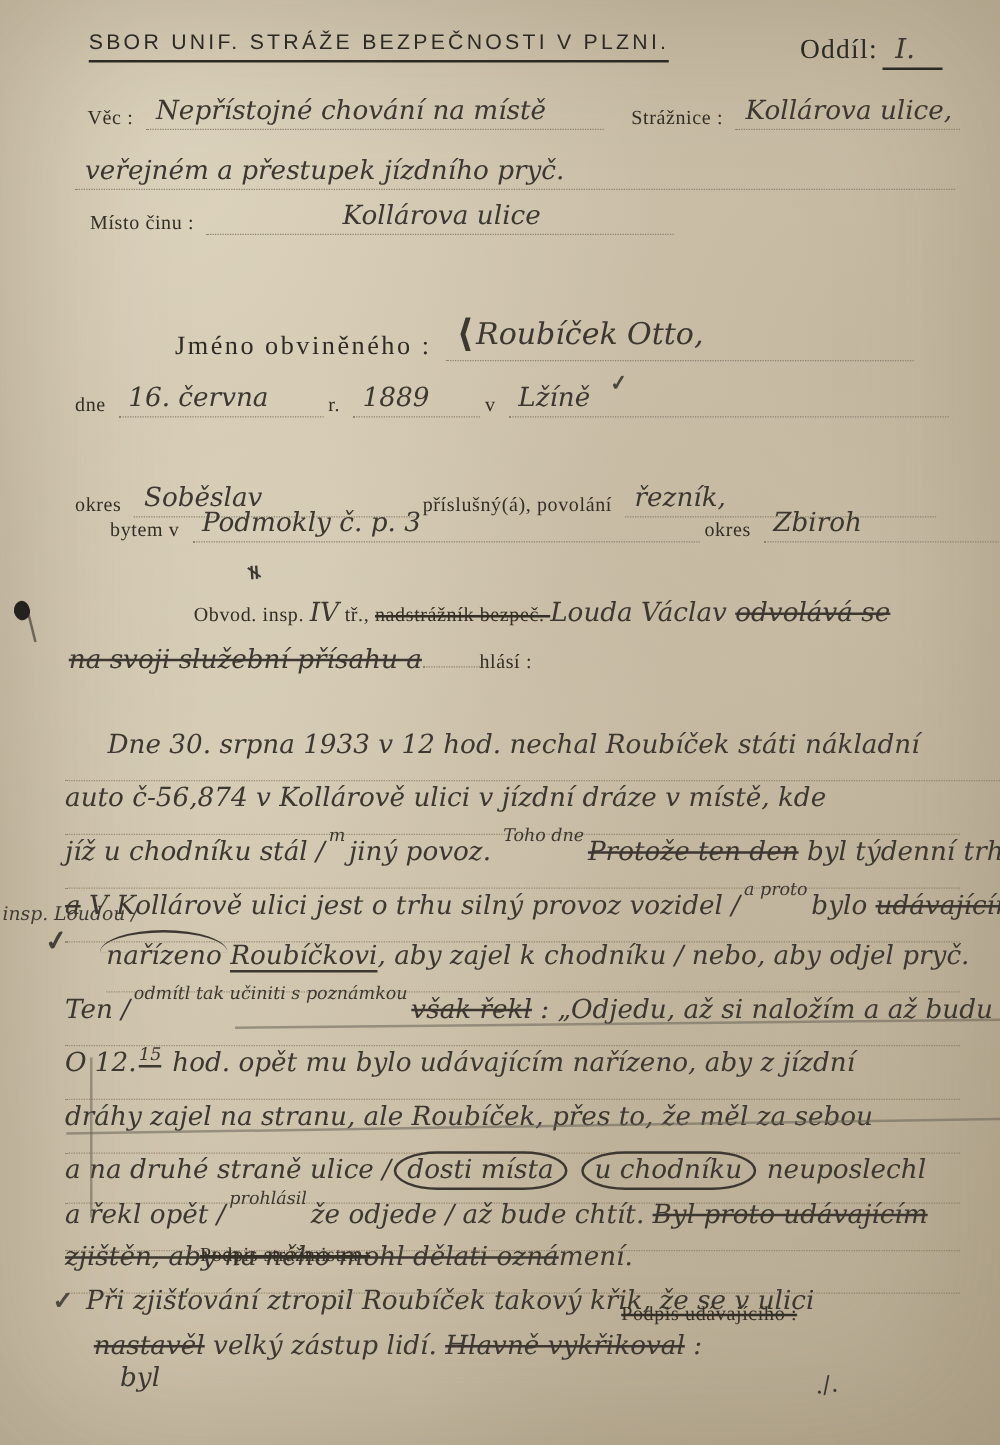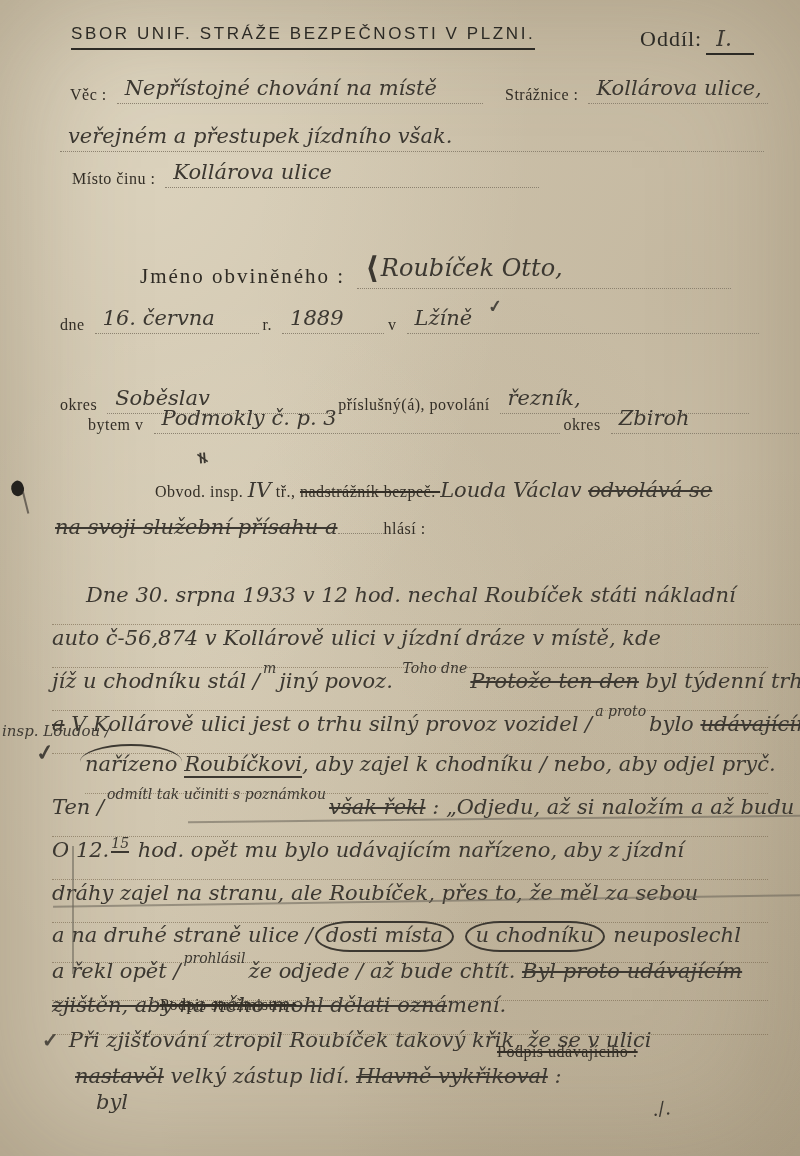--- a/index.html
+++ b/index.html
@@ -72,25 +72,25 @@
 
   <div class="abs" style="left:70px;top:76px;">
     <span class="p">Věc :</span>
     <span class="hv" style="min-width:352px;">Nepřístojné chování na místě</span>
   </div>
   <div class="abs" style="left:505px;top:76px;">
     <span class="p">Strážnice :</span>
     <span class="hv" style="min-width:150px;">Kollárova ulice,</span>
   </div>
   <div class="abs" style="left:60px;top:124px;">
-    <span class="hv" style="min-width:690px;">veřejném a přestupek jízdního však.</span>
+    <span class="hv" style="min-width:690px;">veřejném a přestupek jízdního pryč.</span>
   </div>
   <div class="abs" style="left:72px;top:160px;">
     <span class="p">Místo činu :</span>
-    <span class="hv" style="min-width:360px;">Kollárova ulice</span>
+    <span class="hv" style="min-width:360px;text-align:center;">Kollárova ulice</span>
   </div>
 
   <div class="abs" style="left:140px;top:250px;">
     <span class="jmeno-label">Jméno obviněného :</span>
     <span class="hv big" style="min-width:360px;"><span class="flour">⟨</span><span>Roubíček Otto,</span></span>
   </div>
 
   <div class="abs" style="left:60px;top:306px;">
     <span class="p">dne</span>
     <span class="hv" style="min-width:150px;">16. června</span>

